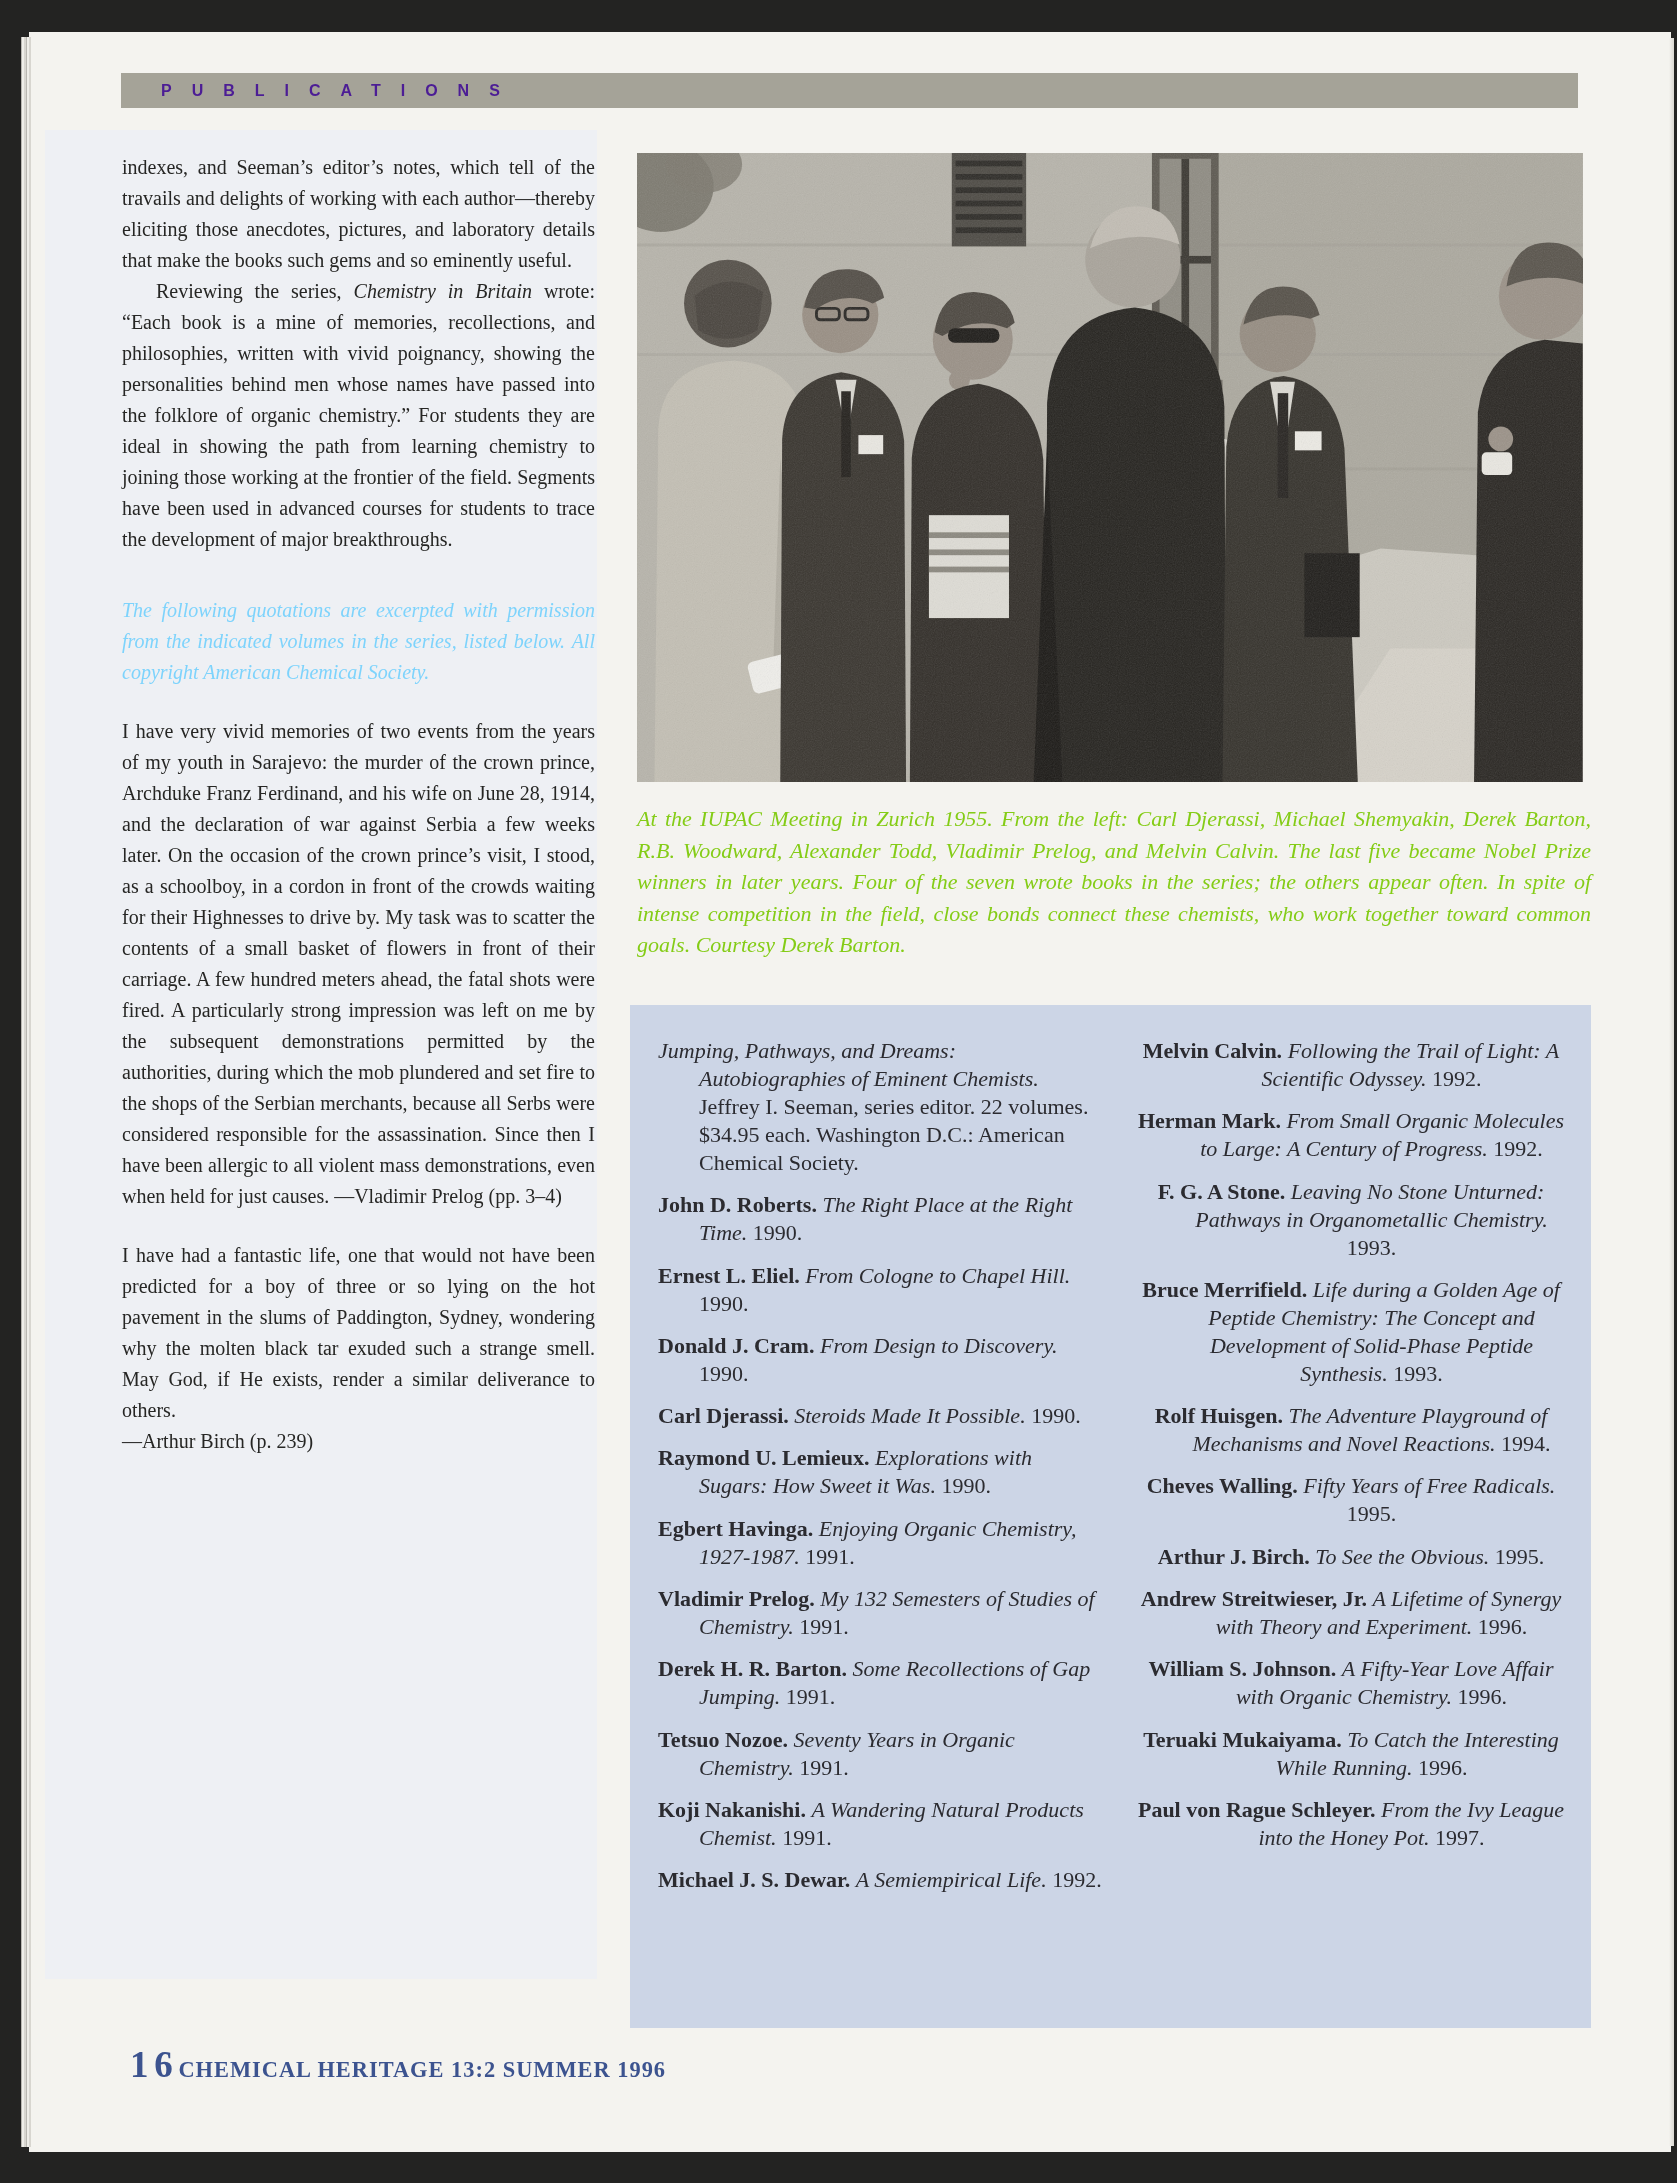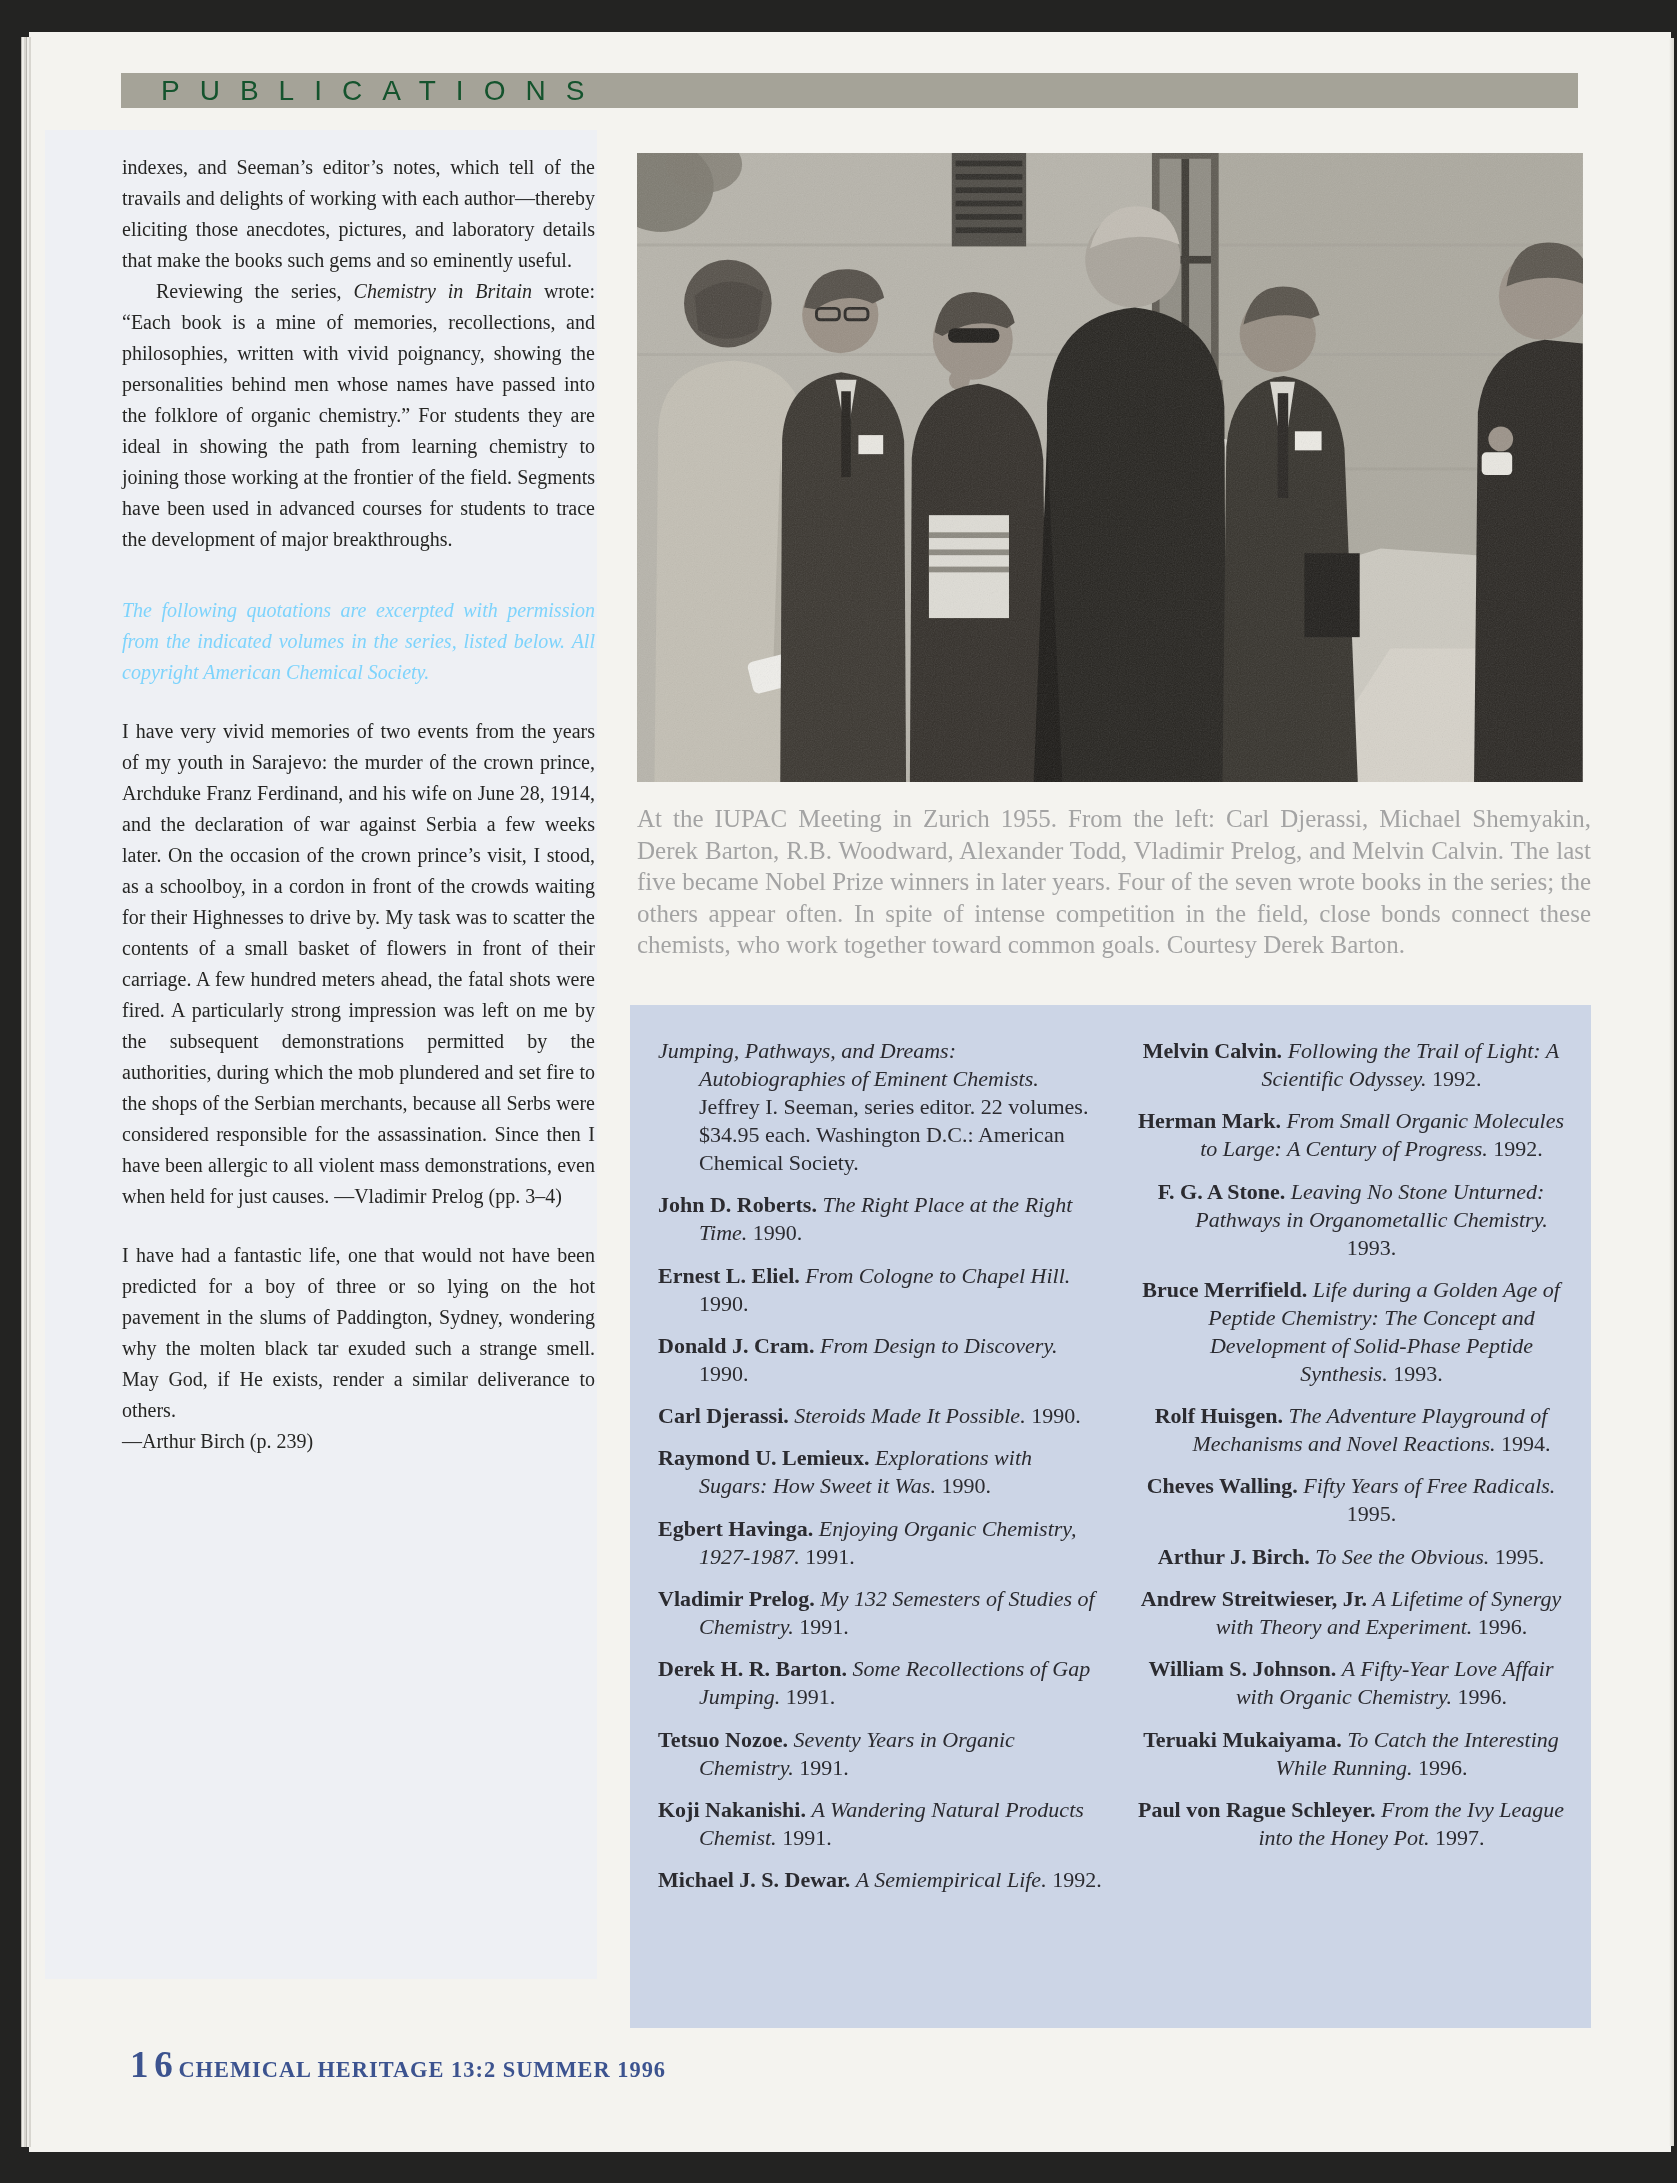--- a/index.html
+++ b/index.html
@@ -21,21 +21,21 @@
     background:linear-gradient(90deg,#f4f3ef,#d9d7d1);
   }
   .header-bar{
     position:absolute;left:121px;top:73px;width:1457px;height:35px;
     background:#a5a398;
     display:flex;align-items:center;
     box-sizing:border-box;padding-left:40px;
   }
   .header-bar .label{
     font-family:"Liberation Sans", sans-serif;
-    font-size:28px;font-weight:400;letter-spacing:20px;color:#14532d;
+    font-size:16px;font-weight:700;letter-spacing:20px;color:#4c1d95;
     white-space:nowrap;
   }
   .left-panel{
     position:absolute;left:45px;top:130px;width:552px;height:1849px;
     background:#eef0f4;
   }
   .body-col{
     position:absolute;left:122px;top:152px;width:473px;
     font-size:20px;line-height:31px;color:#262624;text-align:justify;
     hyphens:auto;
@@ -43,21 +43,21 @@
   .body-col p{margin:0;}
   .body-col p.indented{text-indent:34px;}
   .body-col .notice{margin-top:40px;font-style:italic;color:#7dd3fc;}
   .body-col .quote{margin-top:28px;}
   .photo-frame{
     position:absolute;left:637px;top:153px;width:946px;height:629px;
     background:#b7b4ab;overflow:hidden;
   }
   .caption{
     position:absolute;left:637px;top:803px;width:954px;
-    font-size:25px;line-height:31.5px;color:#a3a3a3;
+    font-style:italic;font-size:22px;line-height:31.5px;color:#84cc16;
     text-align:justify;
   }
   .bluebox{
     position:absolute;left:630px;top:1005px;width:961px;height:1023px;
     background:#ccd5e6;
   }
   .list-col{
     position:absolute;top:1037px;width:446px;
     font-size:22px;line-height:28px;color:#2b2b30;
   }

